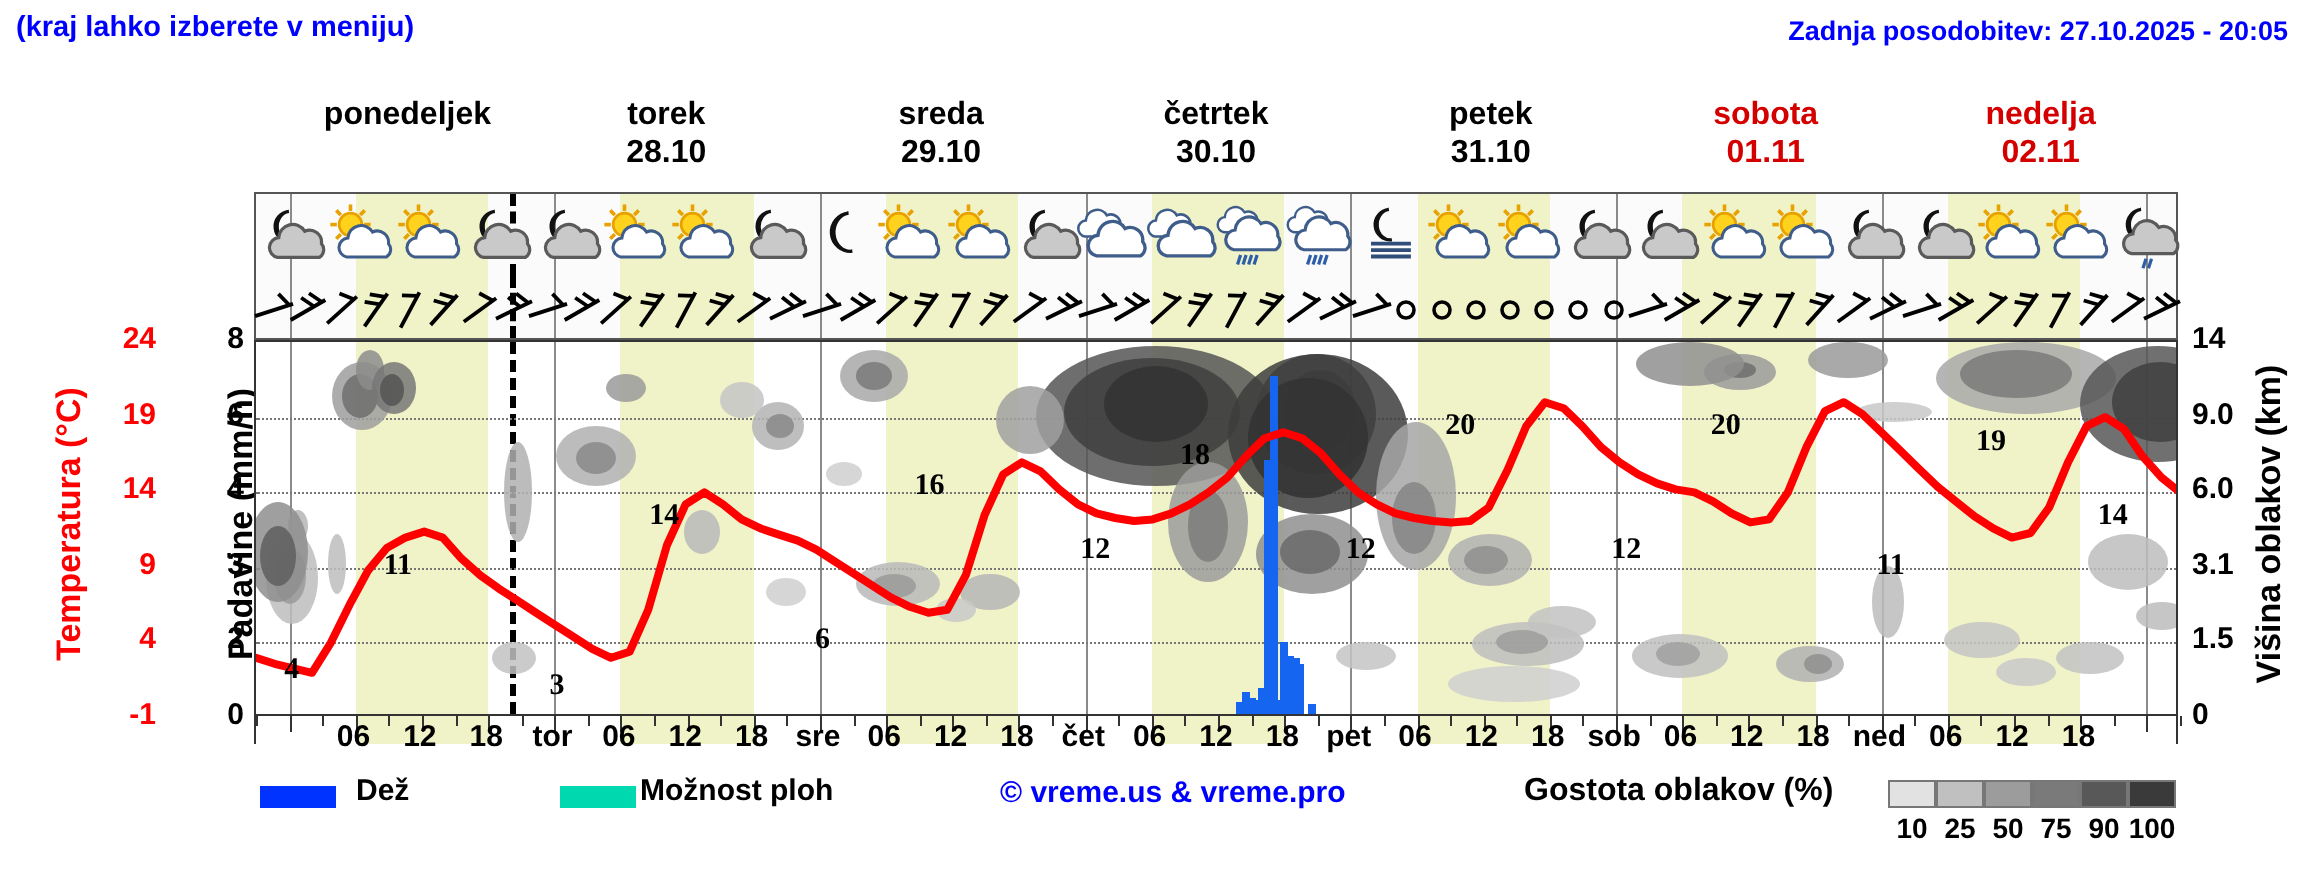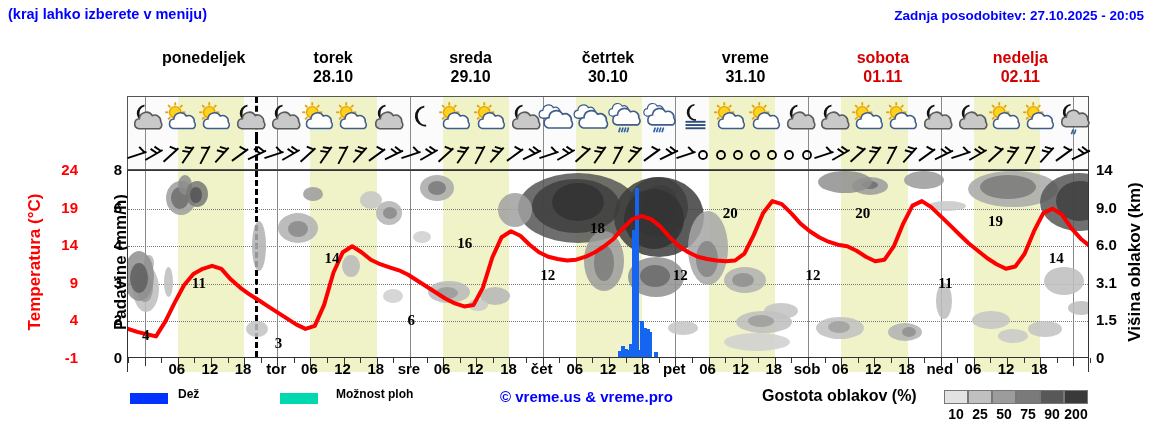--- a/index.html
+++ b/index.html
@@ -59,21 +59,21 @@
 
   .tlabel{position:absolute;font-size:15px;color:#000;font-family:"Liberation Serif",serif;white-space:nowrap;}
 
   .wicon{position:absolute;top:2px;width:38px;height:38px;}
   .barb{position:absolute;bottom:4px;width:26px;height:22px;}
 
   .precbar{position:absolute;bottom:0;background:#1565f0;width:4px;}
 
   
   .lg-swatch{position:absolute;height:11px;width:38px;}
-  .lg-text{position:absolute;font-size:12px;color:#000;white-space:nowrap;}
+  .lg-text{position:absolute;font-size:15px;color:#000;white-space:nowrap;}
   .lg-credit{position:absolute;font-size:15px;color:#0000ff;white-space:nowrap;}
   .cd-title{position:absolute;font-size:16px;color:#000;white-space:nowrap;}
   .cd-cell{position:absolute;height:14px;width:24px;border:1px solid #888;box-sizing:border-box;}
   .cd-num{position:absolute;font-size:14px;color:#000;text-align:center;width:30px;margin-left:-15px;}
 </style>
 </head>
 <body>
 
 <div id="stage">
 
@@ -90,21 +90,21 @@
       </div>
       <div class="daycol" style="left: 401.857px; width: 137.429px;">
         <div>sreda</div>
         <div>29.10</div>
       </div>
       <div class="daycol" style="left: 539.286px; width: 137.429px;">
         <div>četrtek</div>
         <div>30.10</div>
       </div>
       <div class="daycol" style="left: 676.714px; width: 137.429px;">
-        <div>vreme</div>
+        <div>petek</div>
         <div>31.10</div>
       </div>
       <div class="daycol wknd" style="left: 814.143px; width: 137.429px;">
         <div>sobota</div>
         <div>01.11</div>
       </div>
       <div class="daycol wknd" style="left: 951.571px; width: 137.429px;">
         <div>nedelja</div>
         <div>02.11</div>
       </div>
@@ -1044,32 +1044,32 @@
       <div class="xlab" style="left: 906.552px;">18</div>
       <div class="xlab" style="left: 939.724px;">ned</div>
       <div class="xlab" style="left: 972.897px;">06</div>
       <div class="xlab" style="left: 1006.07px;">12</div>
       <div class="xlab" style="left: 1039.24px;">18</div>
     </div>
 
   <div class="abs lg-swatch" style="left: 130px; top: 393px; background: rgb(0, 51, 255);"></div>
   <div class="abs lg-text" style="left:178px;top:387px;">Dež</div>
   <div class="abs lg-swatch" style="left: 280px; top: 393px; background: rgb(0, 216, 176);"></div>
-  <div class="abs lg-text" style="left:336px;top:387px;">Možnost ploh</div>
+  <div class="abs lg-text" style="left:320px;top:387px;">Možnost ploh</div>
   <div class="abs cd-title" style="left:762px;top:387px;">Gostota oblakov (%)</div>
 
   <div class="abs lg-credit" style="left:500px;top:388px;">© vreme.us &amp; vreme.pro</div>
   <div id="cd-scale">
       <div class="cd-cell" style="left: 944px; top: 390px; background: rgb(226, 226, 226); border-color: rgb(119, 119, 119);"></div>
       <div class="cd-cell" style="left: 968px; top: 390px; background: rgb(192, 192, 192); border-color: rgb(119, 119, 119);"></div>
       <div class="cd-cell" style="left: 992px; top: 390px; background: rgb(156, 156, 156); border-color: rgb(119, 119, 119);"></div>
       <div class="cd-cell" style="left: 1016px; top: 390px; background: rgb(122, 122, 122); border-color: rgb(119, 119, 119);"></div>
       <div class="cd-cell" style="left: 1040px; top: 390px; background: rgb(88, 88, 88); border-color: rgb(119, 119, 119);"></div>
       <div class="cd-cell" style="left: 1064px; top: 390px; background: rgb(58, 58, 58); border-color: rgb(119, 119, 119);"></div>
       <div class="cd-num" style="left: 956px; top: 406px;">10</div>
       <div class="cd-num" style="left: 980px; top: 406px;">25</div>
       <div class="cd-num" style="left: 1004px; top: 406px;">50</div>
       <div class="cd-num" style="left: 1028px; top: 406px;">75</div>
       <div class="cd-num" style="left: 1052px; top: 406px;">90</div>
-      <div class="cd-num" style="left: 1076px; top: 406px;">200</div>
+      <div class="cd-num" style="left: 1076px; top: 406px;">100</div>
     </div>
 
 </div>
 
 </body></html>

